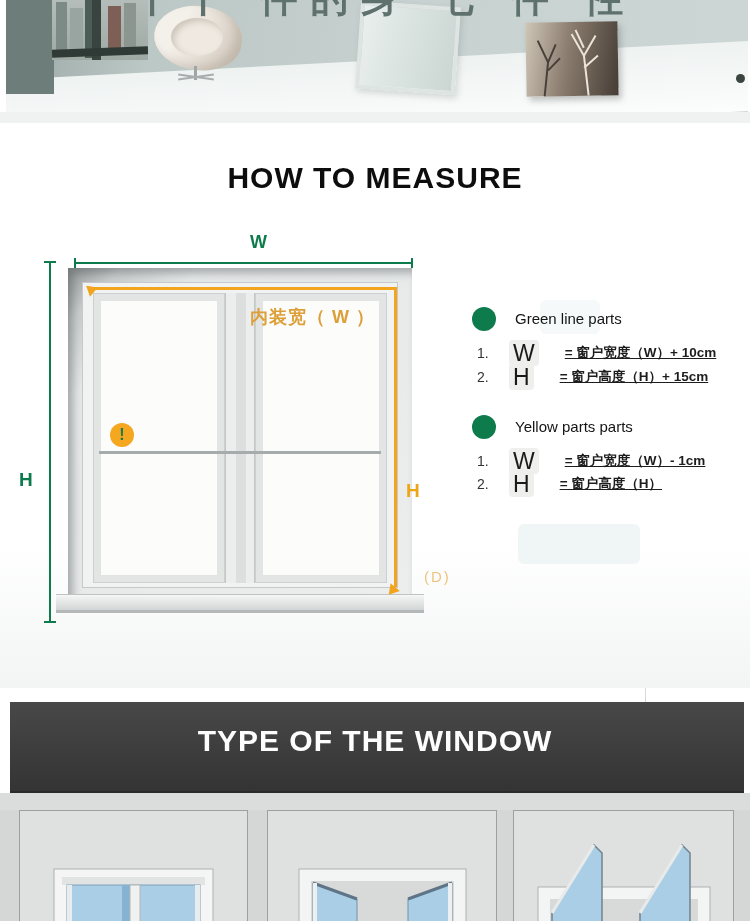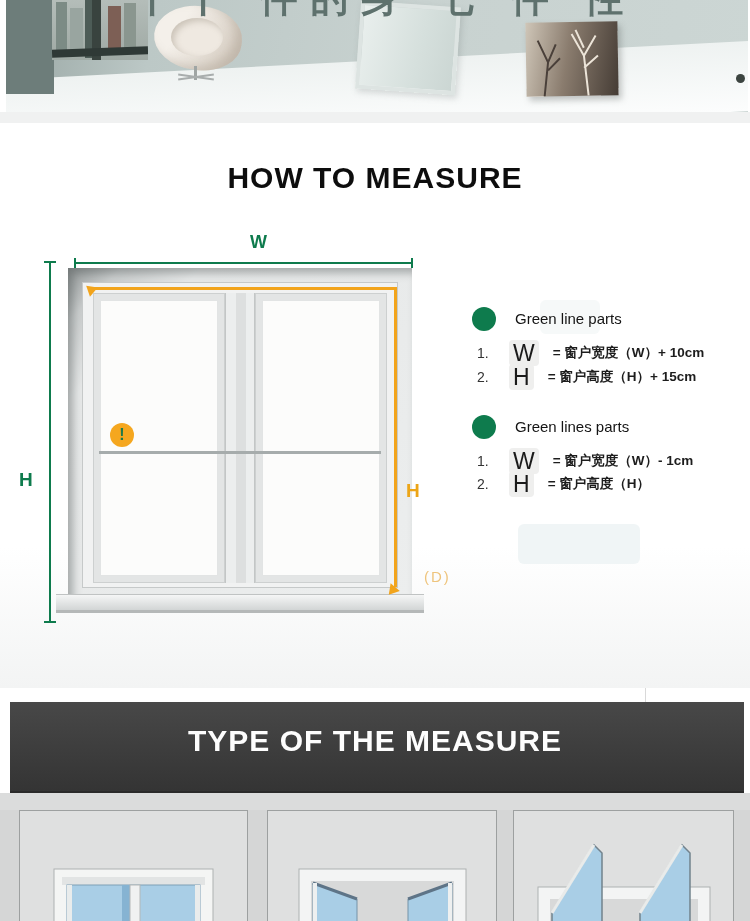--- a/index.html
+++ b/index.html
@@ -99,21 +99,21 @@
   
   .dot { width:24px; height:24px; border-radius:50%; background:#0e7b4d; }
   .dot1 { left:472px; top:307px; } .dot2 { left:472px; top:415px; }
   .ltitle { font-size:15px; color:#141414; }
   .ltitle1 { left:515px; top:310px; } .ltitle2 { left:515px; top:418px; }
   .lnum { font-size:14px; color:#333; width:20px; }
   .lletter { font-size:23px; color:#1a1a1a; background:#efefee; border-radius:4px;
              padding:0 4px; line-height:26px; }
   .lformula { font-size:13.5px; color:#1d1d1d; font-weight:bold; }
   .lrow { display:flex; align-items:center; gap:12px; }
-  .lrow .lformula { margin-left:2px; }
+  .lrow .lformula { margin-left:14px;text-decoration:underline; }
   .r1 { left:477px; top:340px; } .r2 { left:477px; top:364px; }
   .r3 { left:477px; top:448px; } .r4 { left:477px; top:471px; }
 
   
   .seam { left:645px; top:688px; width:1px; height:14px; background:#d9d9d9; }
 
   
   #banner2 { left:10px; top:702px; width:734px; height:91px;
              background:linear-gradient(#484848,#343434); border-bottom:2px solid #2a2a2a; }
   #banner2-title { left:0; top:724px; width:750px; text-align:center; font-size:30px;
@@ -193,55 +193,56 @@
       </div>
     </div>
   </div>
   <div id="sill" class="abs"></div>
   <div id="sill-shadow" class="abs"></div>
 
   <div class="abs o-top"></div>
   <div class="abs o-right"></div>
   <div class="abs o-arrow o-arrowT"></div>
   <div class="abs o-arrow o-arrowB"></div>
+  <div class="abs inner-w-label">内装宽（ W ）</div>
   <div class="abs h-label-orange">H</div>
   <div class="abs d-label">(D)</div>
 
   <div class="abs warn-circle">!</div>
 
   <div class="abs dot dot1"></div>
   <div class="abs ltitle ltitle1">Green line parts</div>
   <div class="abs lrow r1">
     <span class="lnum">1.</span>
     <span class="lletter">W</span>
     <span class="lformula">= 窗户宽度（W）+ 10cm</span>
   </div>
   <div class="abs lrow r2">
     <span class="lnum">2.</span>
     <span class="lletter">H</span>
     <span class="lformula">= 窗户高度（H）+ 15cm</span>
   </div>
 
   <div class="abs dot dot2"></div>
-  <div class="abs ltitle ltitle2">Green lines parts</div>
+  <div class="abs ltitle ltitle2">Yellow parts parts</div>
   <div class="abs lrow r3">
     <span class="lnum">1.</span>
     <span class="lletter">W</span>
     <span class="lformula">= 窗户宽度（W）- 1cm</span>
   </div>
   <div class="abs lrow r4">
     <span class="lnum">2.</span>
     <span class="lletter">H</span>
     <span class="lformula">= 窗户高度（H）</span>
   </div>
 
   <div class="abs seam"></div>
 
   <div id="banner2" class="abs"></div>
-  <div id="banner2-title" class="abs">TYPE OF THE MEASURE</div>
+  <div id="banner2-title" class="abs">TYPE OF THE WINDOW</div>
 
   <div id="bottom-bg" class="abs"></div>
   <div id="bottom-strip" class="abs"></div>
 
   <div class="abs wpanel wp1">
     <svg class="wsvg" style="left:10px; top:46px;" width="207" height="104" viewBox="0 0 207 104">
       <rect x="24" y="12" width="159" height="92" fill="#f4f5f4" stroke="#aeb1b1"></rect>
       <rect x="32" y="20" width="143" height="8" fill="#e2e4e4"></rect>
       <rect x="37" y="28" width="133" height="76" fill="#a9cee6" stroke="#7fa0b6"></rect>
       <rect x="37" y="28" width="5" height="76" fill="#e9ecec"></rect>

